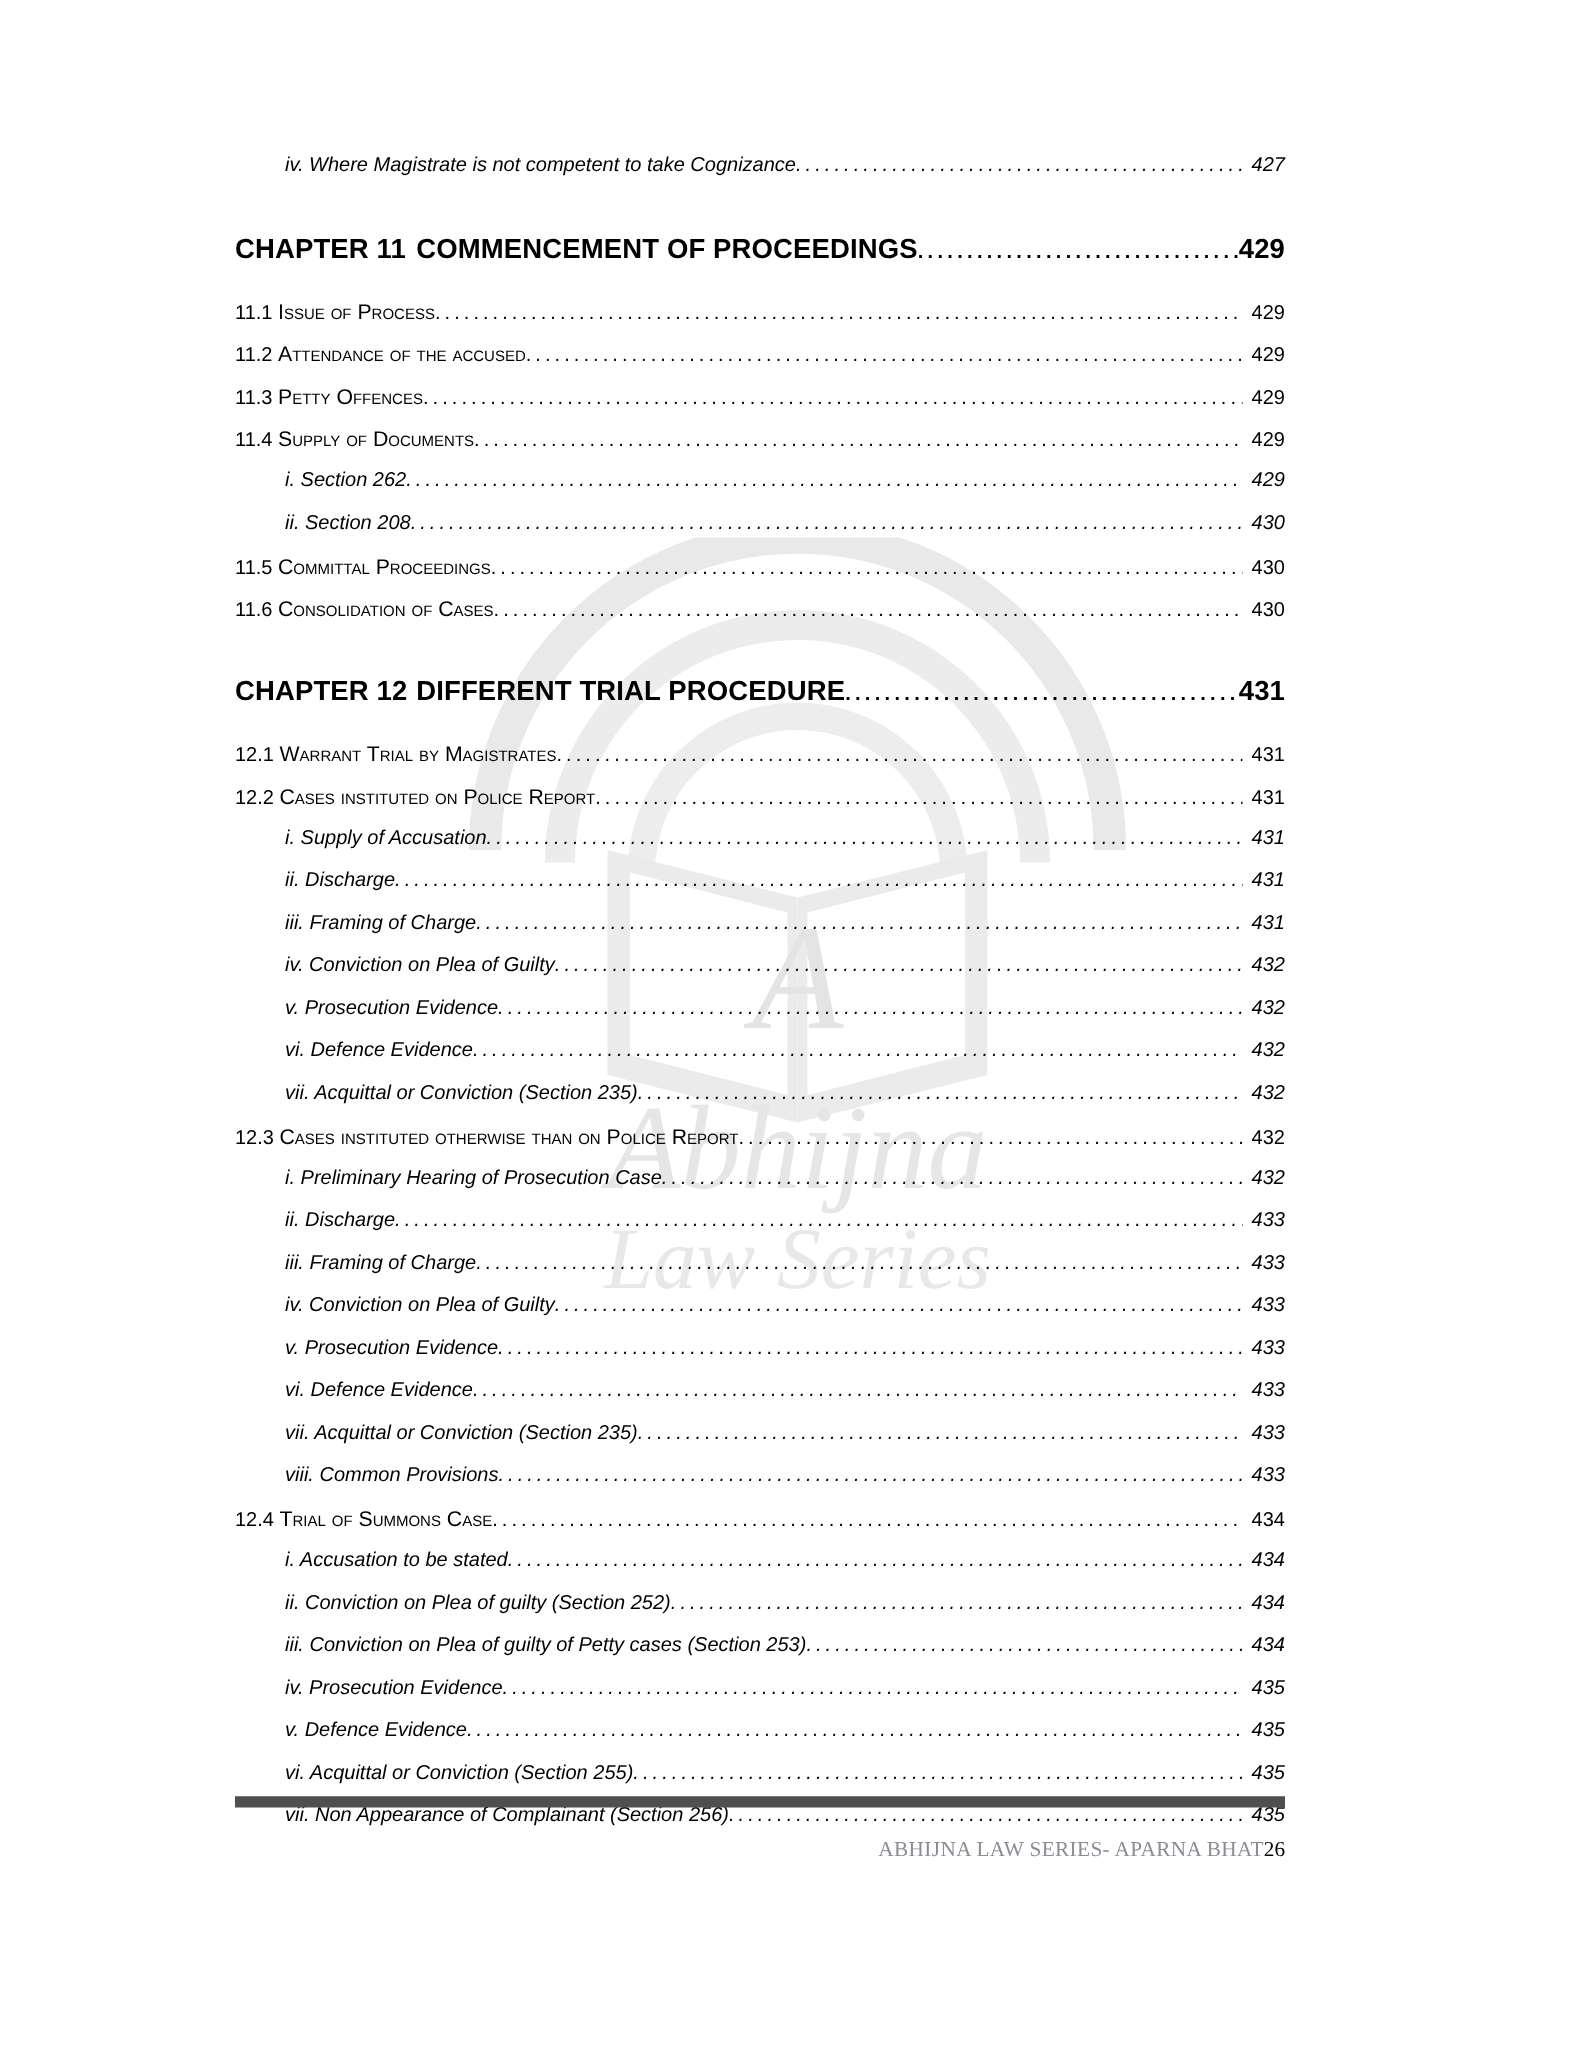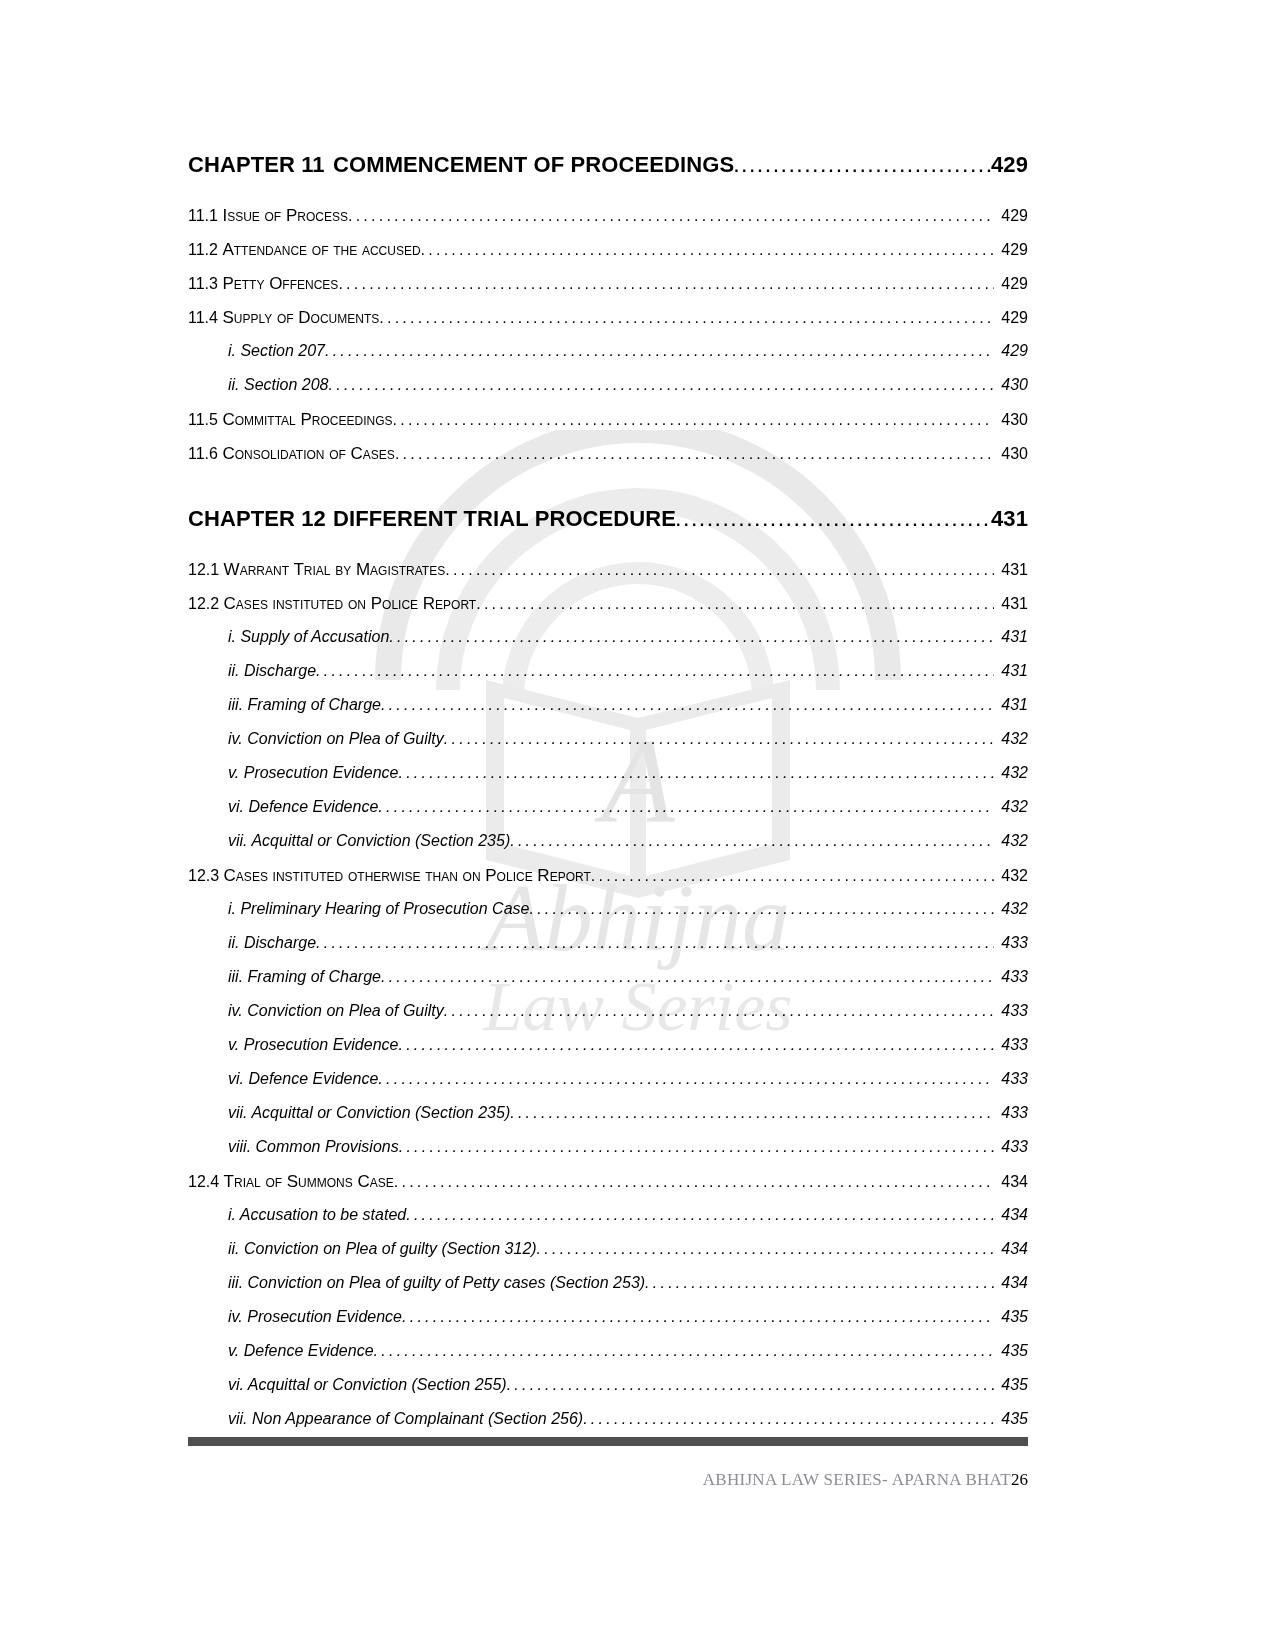--- a/index.html
+++ b/index.html
@@ -189,20 +189,25 @@
       </g>
 
       <text x="320" y="392" text-anchor="middle" font-family="'Liberation Serif', serif" font-style="italic" font-size="120" fill="#e4e4e4">A</text>
 
       <text x="320" y="520" text-anchor="middle" font-family="'Liberation Serif', serif" font-style="italic" font-size="96" fill="#e6e6e6">Abhijna</text>
       <text x="320" y="600" text-anchor="middle" font-family="'Liberation Serif', serif" font-style="italic" font-size="70" fill="#e8e8e8">Law Series</text>
     </svg>
   </div>
 
   <div id="toc">
+      <div class="toc-row row-item">
+        <span class="toc-label">iv. Where Magistrate is not competent to take Cognizance</span>
+        <span class="leader"></span>
+        <span class="pageno">427</span>
+      </div>
       <div class="toc-row row-chapter">
         <span class="toc-label">
           <span class="chap-num">CHAPTER 11</span>
           <span class="chap-title">COMMENCEMENT OF PROCEEDINGS</span>
         </span>
         <span class="leader"></span>
         <span class="pageno">429</span>
       </div>
       <div class="toc-row row-section">
         <span class="toc-label"><span class="sc-num">11.1 </span><span class="sc-text">Issue of Process</span></span>
@@ -218,21 +223,21 @@
         <span class="toc-label"><span class="sc-num">11.3 </span><span class="sc-text">Petty Offences</span></span>
         <span class="leader"></span>
         <span class="pageno">429</span>
       </div>
       <div class="toc-row row-section">
         <span class="toc-label"><span class="sc-num">11.4 </span><span class="sc-text">Supply of Documents</span></span>
         <span class="leader"></span>
         <span class="pageno">429</span>
       </div>
       <div class="toc-row row-item">
-        <span class="toc-label">i. Section 207 </span>
+        <span class="toc-label">i. Section 262 </span>
         <span class="leader"></span>
         <span class="pageno">429</span>
       </div>
       <div class="toc-row row-item">
         <span class="toc-label">ii. Section 208 </span>
         <span class="leader"></span>
         <span class="pageno">430</span>
       </div>
       <div class="toc-row row-section">
         <span class="toc-label"><span class="sc-num">11.5 </span><span class="sc-text">Committal Proceedings </span></span>
@@ -346,21 +351,21 @@
         <span class="toc-label"><span class="sc-num">12.4 </span><span class="sc-text">Trial of Summons Case </span></span>
         <span class="leader"></span>
         <span class="pageno">434</span>
       </div>
       <div class="toc-row row-item">
         <span class="toc-label">i. Accusation to be stated</span>
         <span class="leader"></span>
         <span class="pageno">434</span>
       </div>
       <div class="toc-row row-item">
-        <span class="toc-label">ii. Conviction on Plea of guilty (Section 312) </span>
+        <span class="toc-label">ii. Conviction on Plea of guilty (Section 252) </span>
         <span class="leader"></span>
         <span class="pageno">434</span>
       </div>
       <div class="toc-row row-item">
         <span class="toc-label">iii. Conviction on Plea of guilty of Petty cases (Section 253) </span>
         <span class="leader"></span>
         <span class="pageno">434</span>
       </div>
       <div class="toc-row row-item">
         <span class="toc-label">iv. Prosecution Evidence</span>

